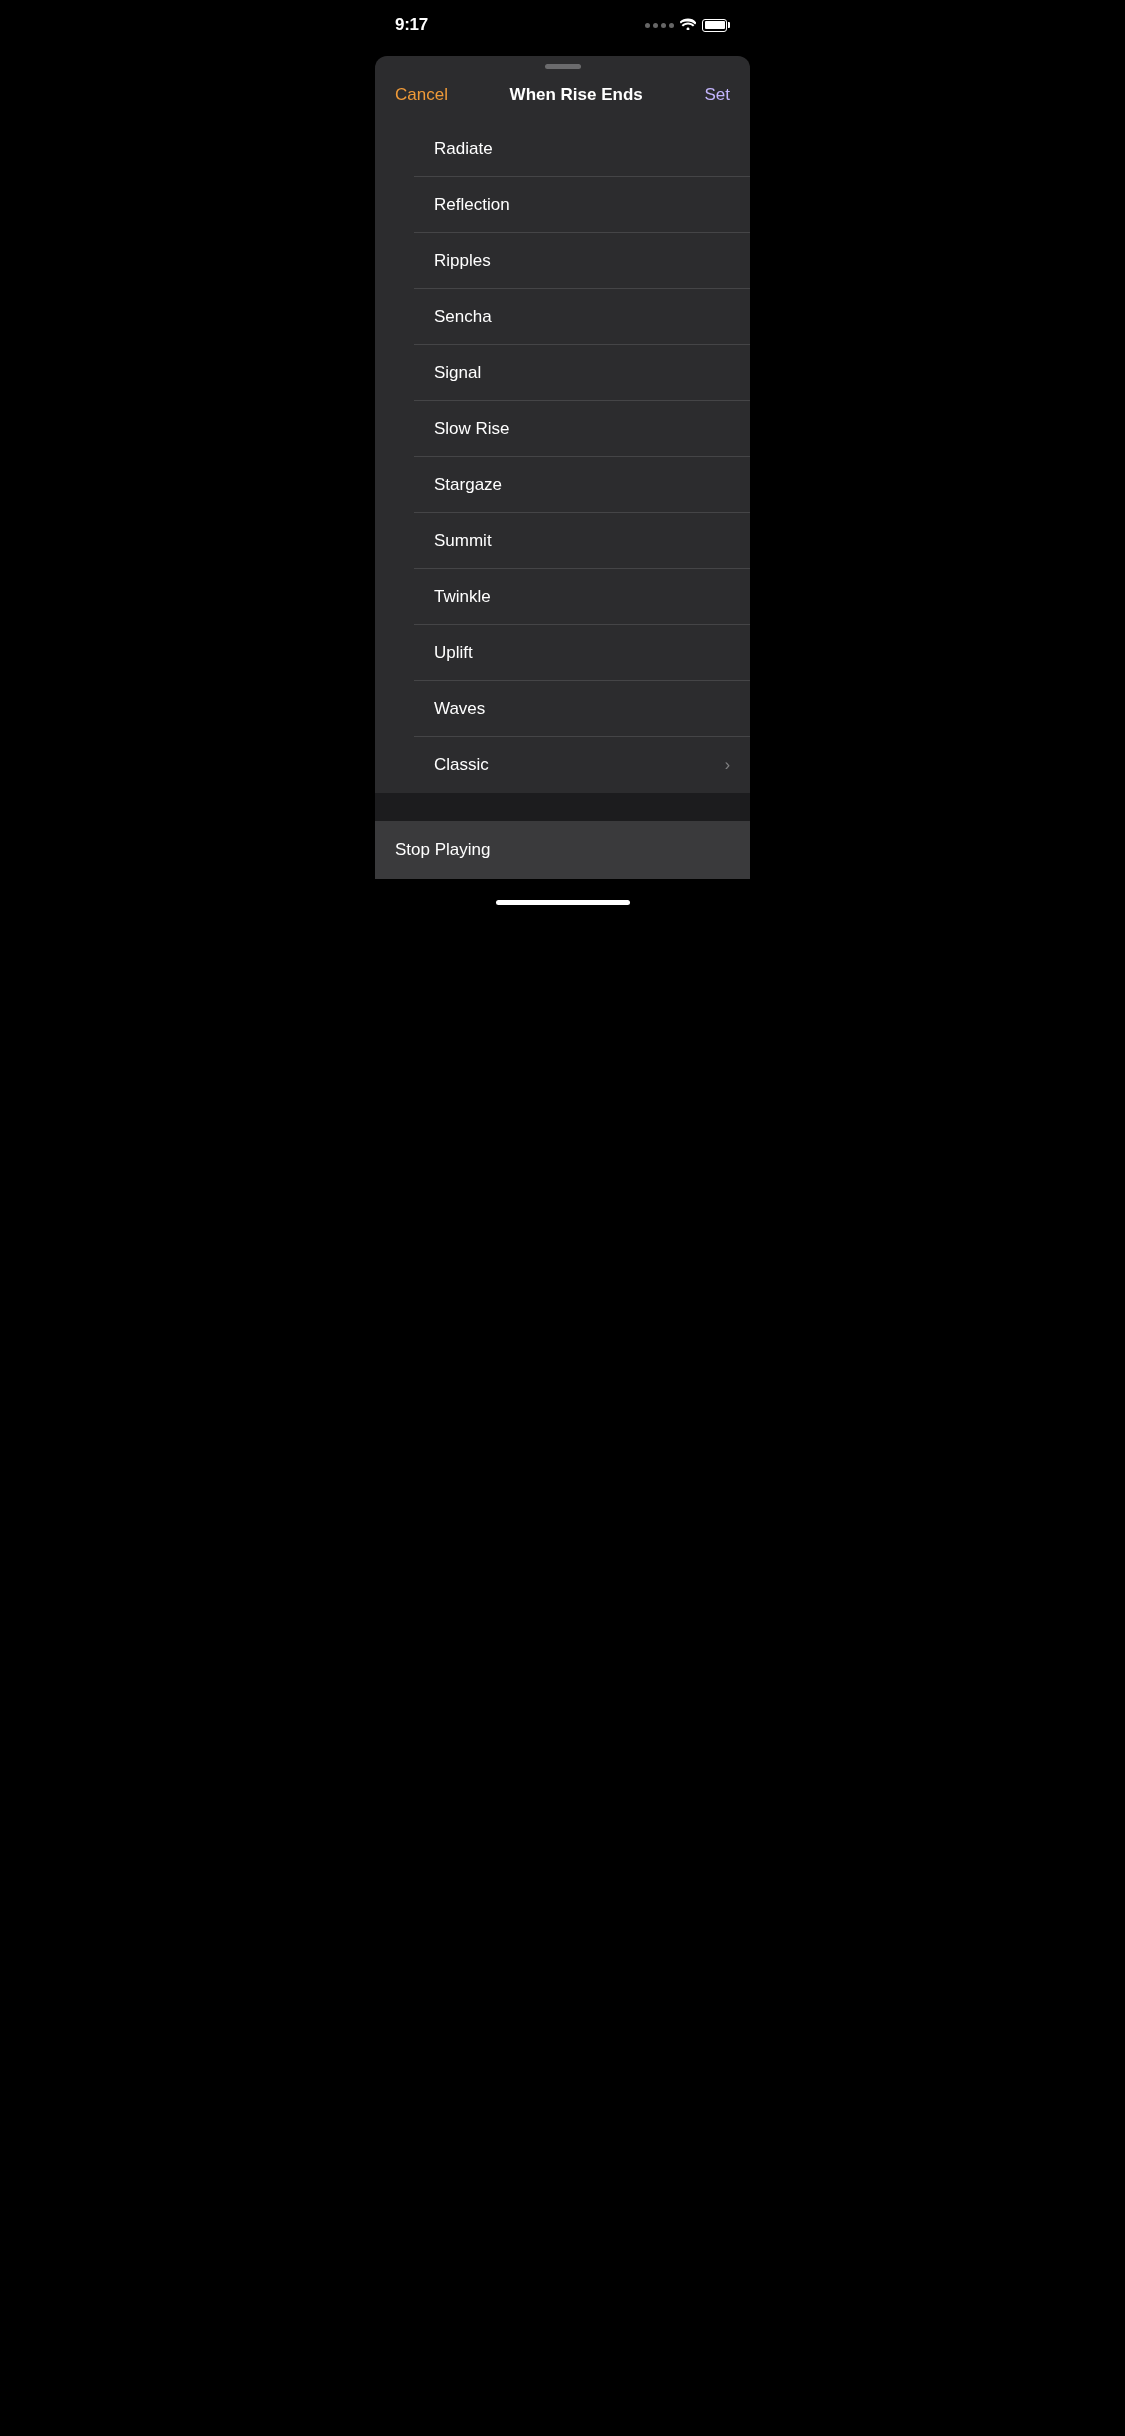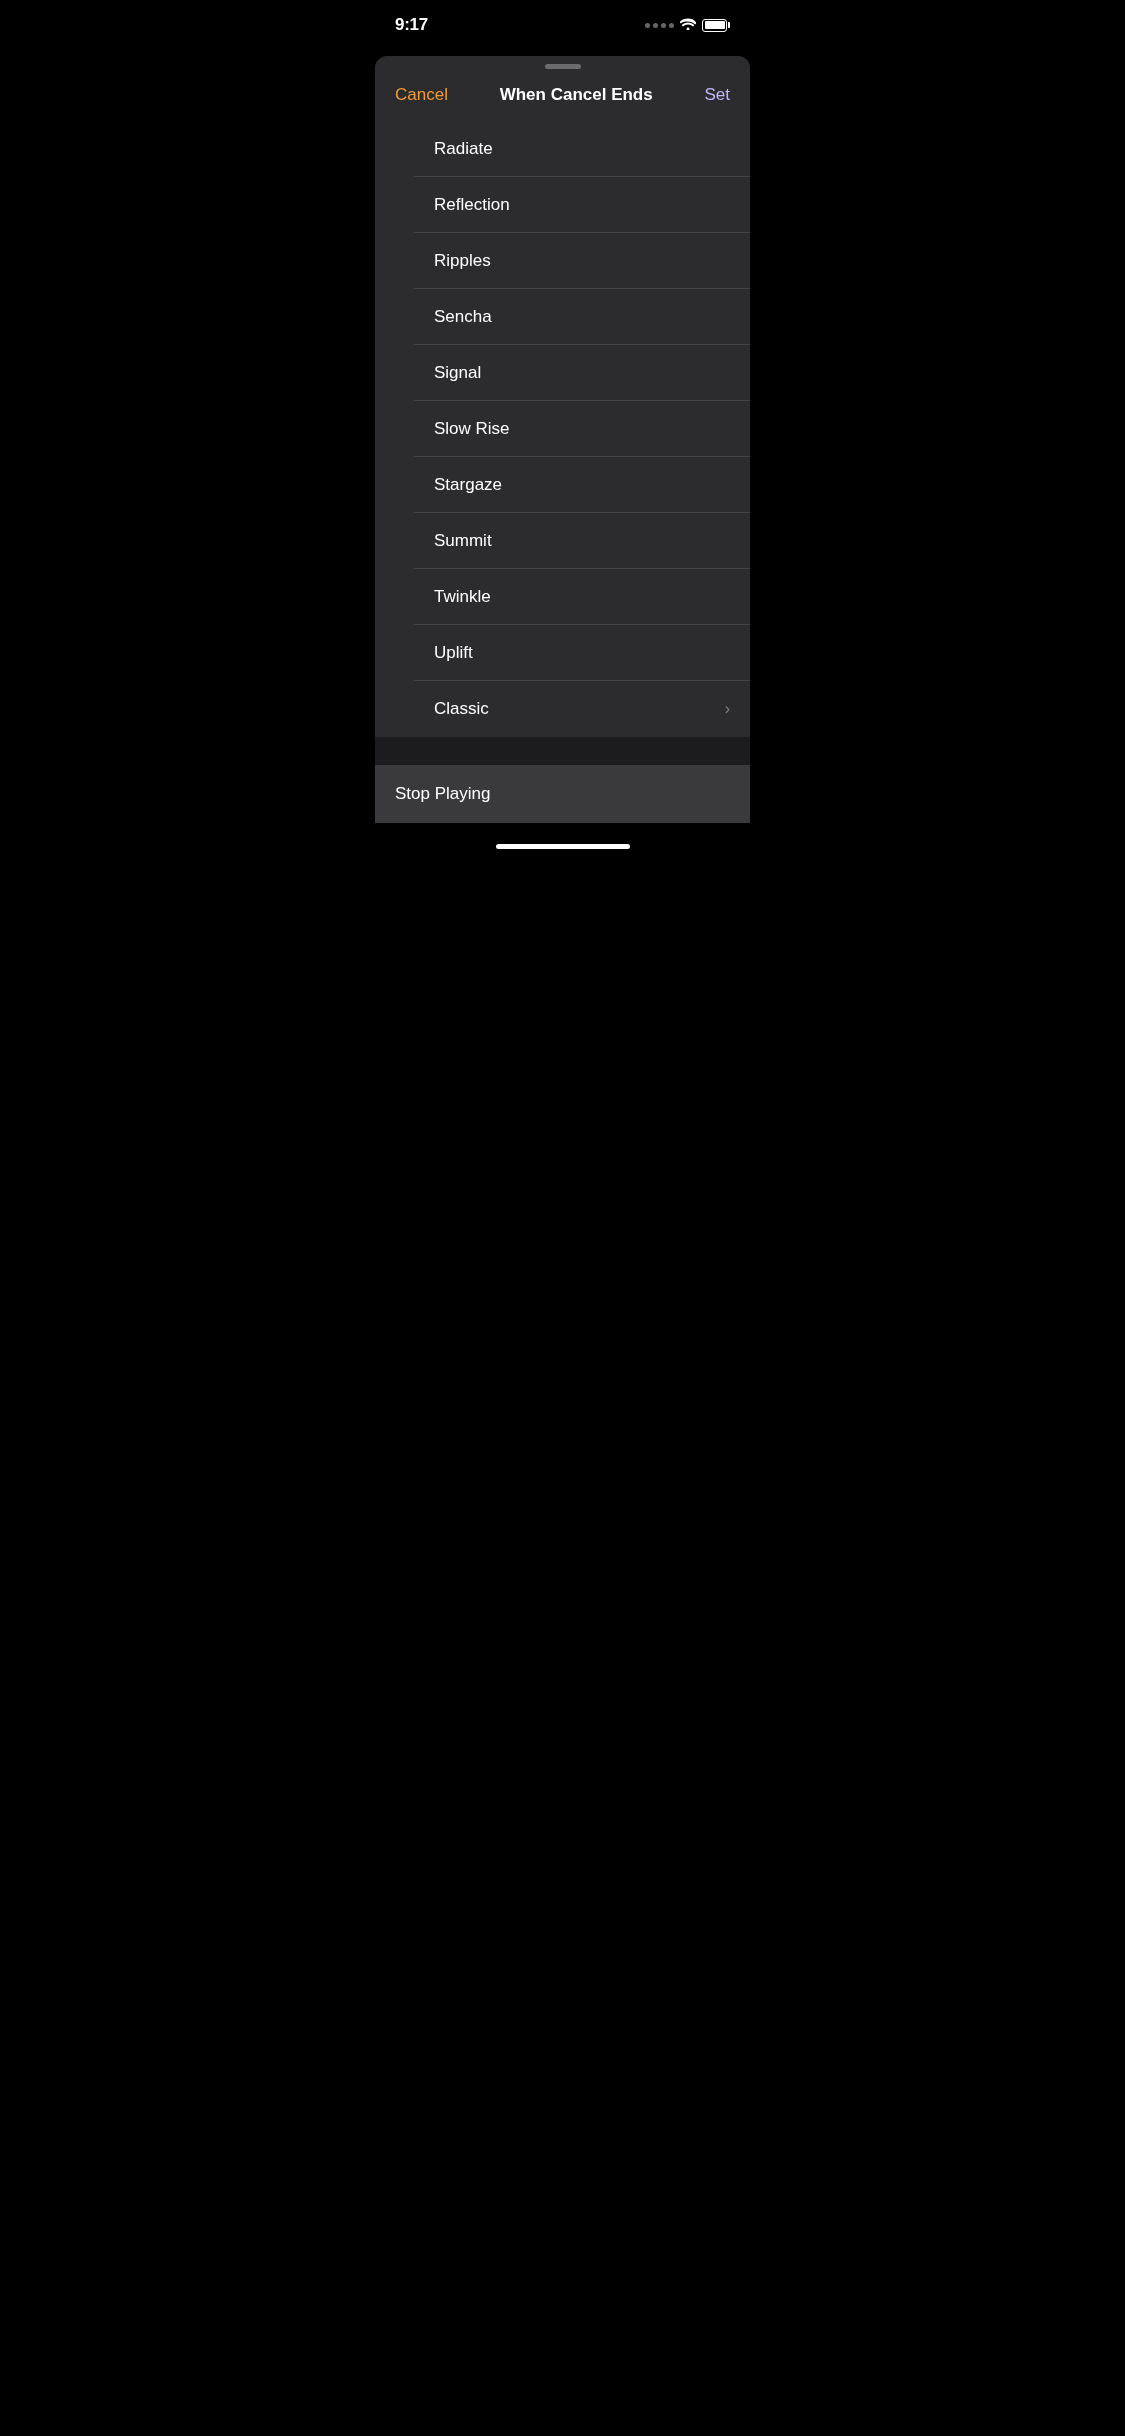--- a/index.html
+++ b/index.html
@@ -238,21 +238,21 @@
   </div>
 </div>
 
 <div class="top-area"></div>
 <div class="sheet-handle-area">
   <div class="sheet-handle"></div>
 </div>
 
 <div class="nav-bar">
   <span class="nav-cancel">Cancel</span>
-  <span class="nav-title">When Cancel Ends</span>
+  <span class="nav-title">When Rise Ends</span>
   <span class="nav-set">Set</span>
 </div>
 
 <div class="list-container" id="list-container">
 <div class="list-item">
       <span class="list-item-label">Radiate</span>
     </div>
     <div class="list-item">
       <span class="list-item-label">Reflection</span>
     </div>
@@ -272,20 +272,23 @@
       <span class="list-item-label">Stargaze</span>
     </div>
     <div class="list-item">
       <span class="list-item-label">Summit</span>
     </div>
     <div class="list-item">
       <span class="list-item-label">Twinkle</span>
     </div>
     <div class="list-item">
       <span class="list-item-label">Uplift</span>
+    </div>
+    <div class="list-item">
+      <span class="list-item-label">Waves</span>
     </div>
     <div class="list-item" style="border-bottom: none;">
       <span class="list-item-label">Classic</span>
       <span class="chevron-icon">›</span>
     </div>
   </div>
 
 <div class="section-gap"></div>
 
 <div class="stop-playing-section">

